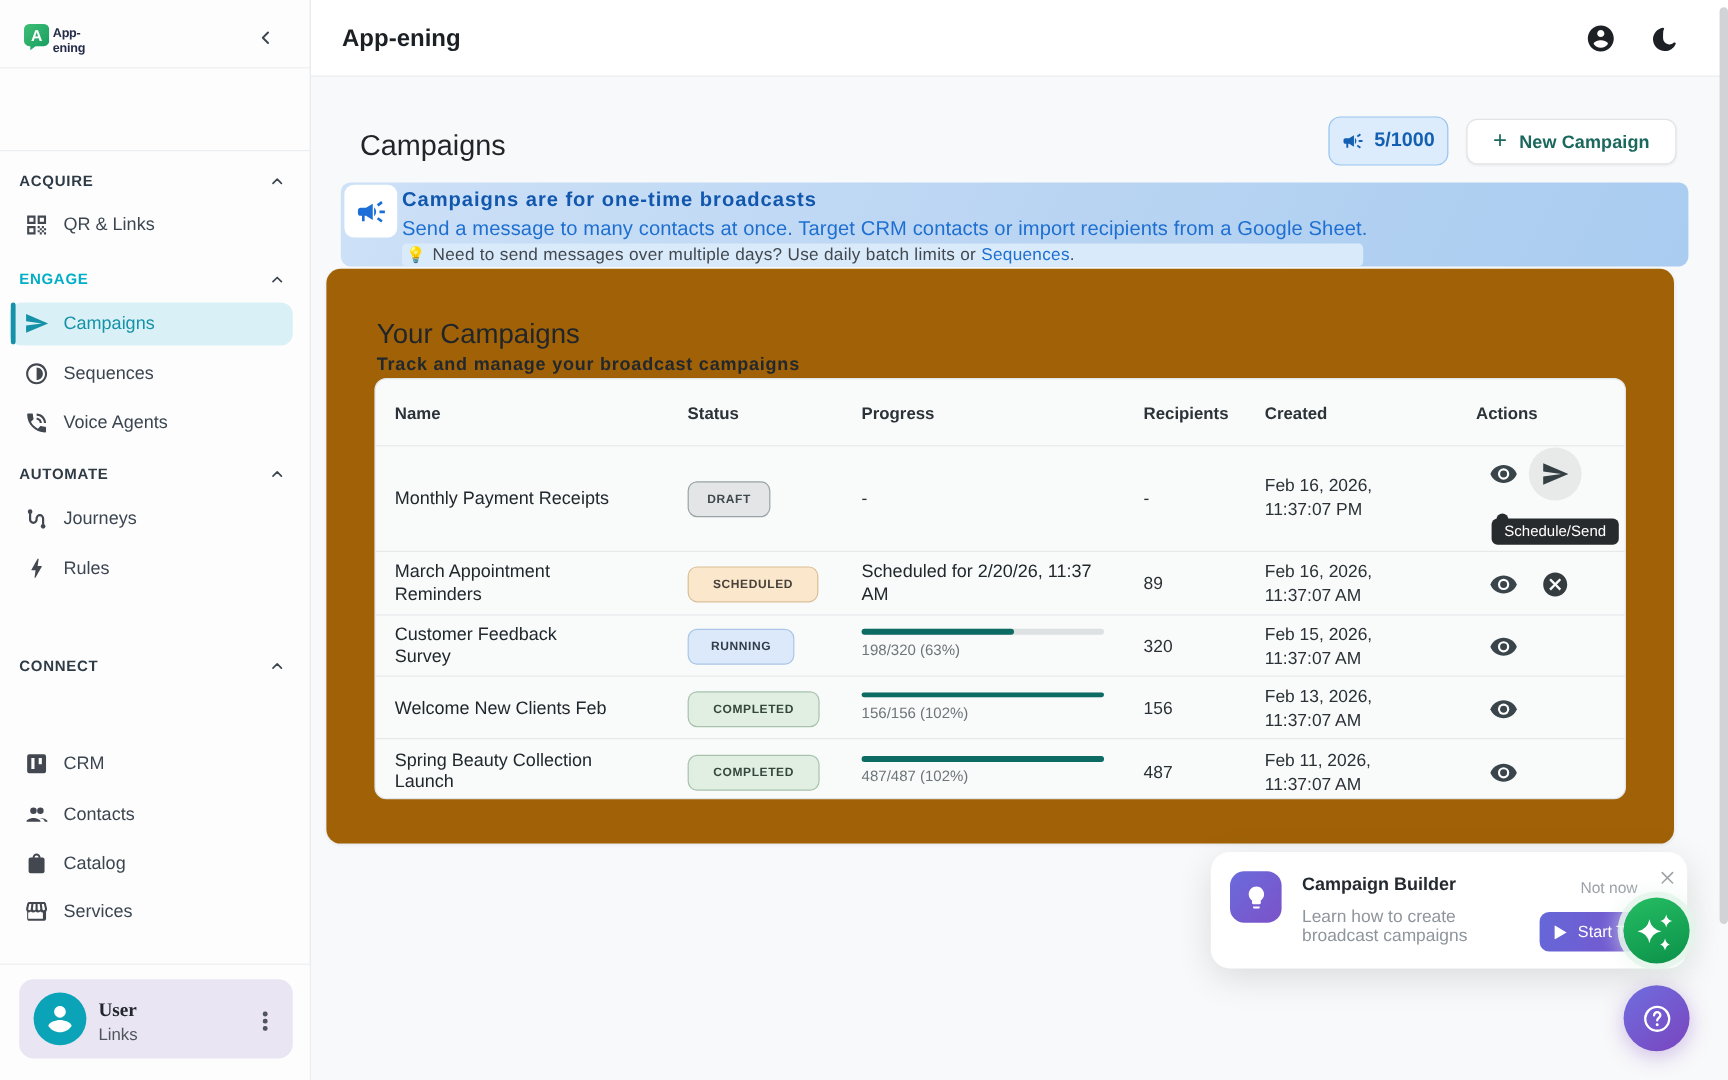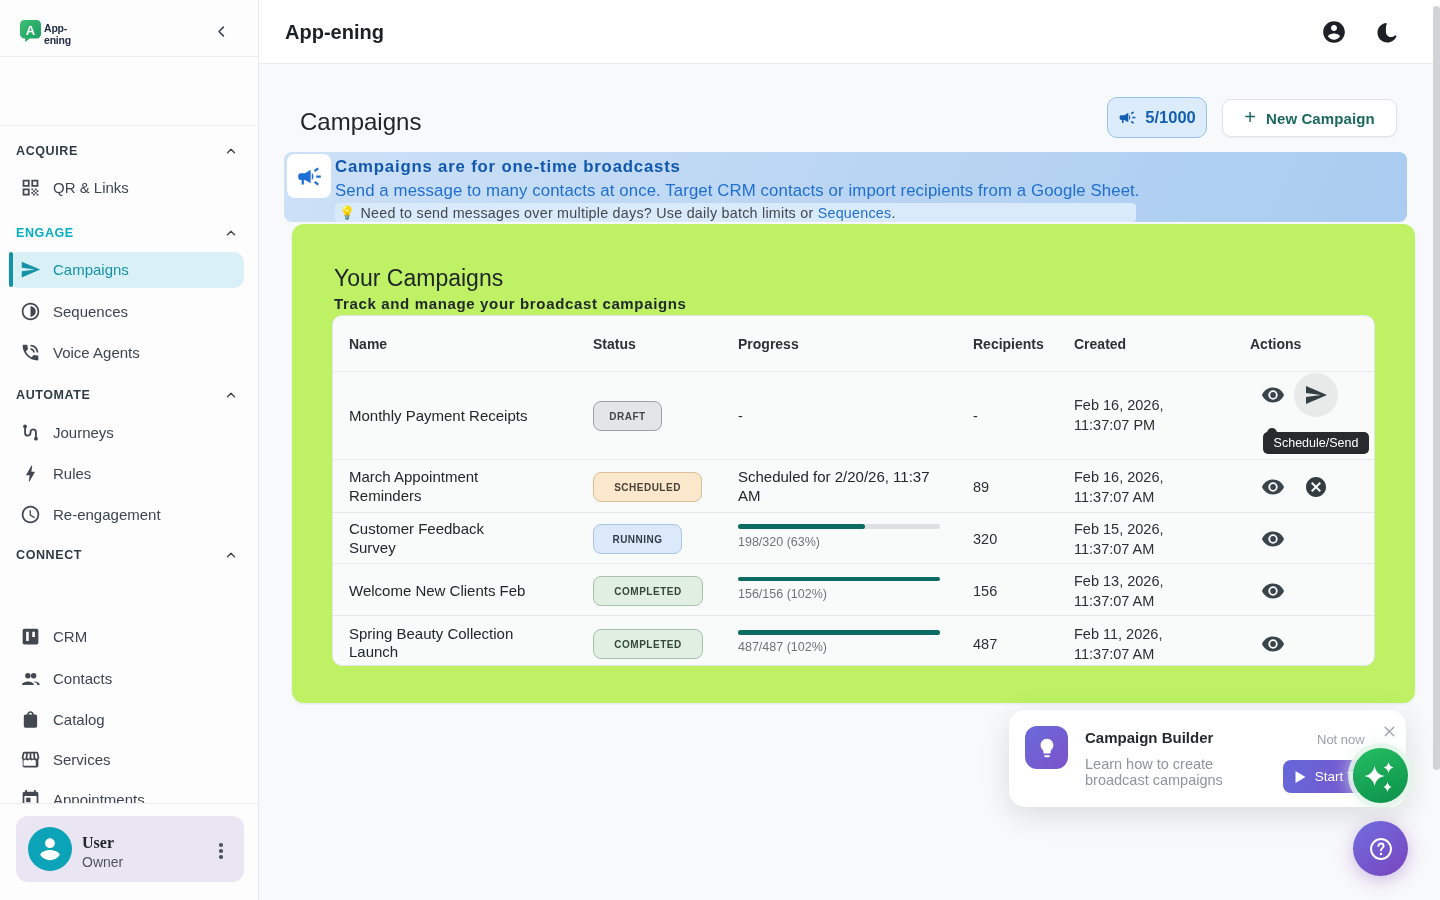--- a/index.html
+++ b/index.html
@@ -17,21 +17,21 @@
 
 #topbar { position:absolute; left:259px; top:0; width:1181px; height:64px; background:#fff; border-bottom:1px solid #e9ebed; }
 
 #chip5 { position:absolute; left:1107px; top:97px; width:100px; height:41px; background:#ddecfc; border:1.5px solid #95c3ef; border-radius:10px; display:flex; align-items:center; justify-content:center; color:#1360b2; font-size:16.5px; font-weight:600; }
 #newcamp { position:absolute; left:1222px; top:99px; width:175px; height:38px; background:#fff; border:1px solid #e1e4e6; border-radius:9px; box-shadow:0 1px 2px rgba(0,0,0,.05); display:flex; align-items:center; justify-content:center; color:#1b685e; font-size:15px; font-weight:600; letter-spacing:.1px; }
 
 #banner { position:absolute; left:284px; top:152px; width:1123px; height:70px; border-radius:8px; background:linear-gradient(115deg,#cde1f7 0%,#bcd6f3 45%,#a9ccf0 100%); }
 #bannericon { position:absolute; left:3px; top:2px; width:44px; height:44px; background:#fff; border-radius:8px; display:flex; align-items:center; justify-content:center; }
 #bstrip { position:absolute; left:51px; top:51px; height:19px; width:801px; background:#d9eafb; border-radius:4px; display:flex; align-items:center; font-size:14.3px; letter-spacing:.25px; color:#42484e; }
 
-#card { position:absolute; left:292px; top:224px; width:1123px; height:479px; background:#bef264; border-radius:12px; box-shadow:0 1px 3px rgba(0,0,0,.07); }
+#card { position:absolute; left:272px; top:224px; width:1123px; height:479px; background:#a16207; border-radius:12px; box-shadow:0 1px 3px rgba(0,0,0,.07); }
 #tbl { position:absolute; left:40px; top:91px; width:1043px; height:351px; border:1px solid #e2e5e7; border-radius:10px; background:#f9fafa; }
 .hline { position:absolute; left:0; width:1041px; height:1px; background:#e7e9eb; }
 .colName { left:16px; }
 .colStatus { left:260px; }
 .colProg { left:405px; }
 .colRec { left:640px; }
 .colCre { left:741px; }
 .colAct { left:917px; }
 .th { position:absolute; top:0; height:55px; display:flex; align-items:center; font-size:14px; font-weight:600; color:#2b3238; }
 .name { position:absolute; font-size:15px; color:#21282d; line-height:18.5px; }
@@ -116,54 +116,48 @@
         <polyline points="6,15 12,9 18,15"></polyline>
       </svg></div>
   <div class="navitem" style="top:414px;"><svg width="21" height="21" viewBox="0 0 24 24" fill="none" stroke="#434850" stroke-width="2.1" stroke-linecap="round">
         <circle cx="5.8" cy="5" r="2.2" fill="#434850" stroke="none"></circle>
         <circle cx="18.2" cy="19" r="2.2" fill="#434850" stroke="none"></circle>
         <path d="M5.8 7.4v5.1a3.1 3.1 0 0 0 6.2 0v-1a3.1 3.1 0 0 1 6.2 0v5.1"></path>
       </svg>Journeys</div>
   <div class="navitem" style="top:455px;"><svg width="21" height="21" viewBox="0 0 24 24" fill="#434850">
         <path d="M11 21h-1l1-7H7.5c-.58 0-.57-.32-.38-.66.19-.34.05-.08.07-.12C8.48 10.94 10.42 7.54 13 3h1l-1 7h3.5c.49 0 .56.33.47.51l-.07.15C12.96 17.55 11 21 11 21z"></path>
       </svg>Rules</div>
-  <div class="navitem" style="top:496px;"><svg width="21" height="21" viewBox="0 0 24 24" fill="#434850">
-        <path d="M11.99 2C6.47 2 2 6.48 2 12s4.47 10 9.99 10C17.52 22 22 17.52 22 12S17.52 2 11.99 2zM12 20c-4.42 0-8-3.58-8-8s3.58-8 8-8 8 3.58 8 8-3.58 8-8 8zm.5-13H11v6l5.25 3.15.75-1.23-4.5-2.67z"></path>
-      </svg>Re-engagement</div>
 
   <div class="navhdr" style="top:545px;">CONNECT<svg width="14" height="14" viewBox="0 0 24 24" fill="none" stroke="#3c4650" stroke-width="2.4" stroke-linecap="round" stroke-linejoin="round">
         <polyline points="6,15 12,9 18,15"></polyline>
       </svg></div>
   <div class="navitem" style="top:618.5px;"><svg width="21" height="21" viewBox="0 0 24 24" fill="#434850">
         <path fill-rule="evenodd" d="M5 3h14a2 2 0 0 1 2 2v14a2 2 0 0 1-2 2H5a2 2 0 0 1-2-2V5a2 2 0 0 1 2-2zm2 3.5v10.5h3V6.5H7zm7 0v6h3v-6h-3z"></path>
       </svg>CRM</div>
   <div class="navitem" style="top:660px;"><svg width="21" height="21" viewBox="0 0 24 24" fill="#434850">
         <circle cx="9" cy="8.8" r="3.1"></circle>
         <path d="M2.3 18.9c0-2.2 4.4-3.4 6.7-3.4s6.7 1.2 6.7 3.4v.4H2.3z"></path>
         <circle cx="15.6" cy="8.8" r="3.1"></circle>
         <path d="M15.1 15.6c2.3.4 4.6 1.5 4.6 3.3v.4h2.7v-.4c0-1.9-3.3-3.1-5.6-3.4z"></path>
       </svg>Contacts</div>
   <div class="navitem" style="top:701px;"><svg width="21" height="21" viewBox="0 0 24 24" fill="#434850">
         <path d="M18 6h-2c0-2.21-1.79-4-4-4S8 3.79 8 6H6c-1.1 0-2 .9-2 2v12c0 1.1.9 2 2 2h12c1.1 0 2-.9 2-2V8c0-1.1-.9-2-2-2zm-6-2c1.1 0 2 .9 2 2h-4c0-1.1.9-2 2-2zm0 6c-1.1 0-2-.9-2-2H8c0 2.21 1.79 4 4 4s4-1.79 4-4h-2c0 1.1-.9 2-2 2z" transform="scale(0.95) translate(0.6,0.6)"></path>
       </svg>Catalog</div>
   <div class="navitem" style="top:741px;"><svg width="21" height="21" viewBox="0 0 24 24" fill="#434850">
         <path d="M21.9 8.89l-1.05-4.37c-.22-.9-1-1.52-1.91-1.52H5.05c-.9 0-1.69.63-1.9 1.52L2.1 8.89c-.24 1.02-.02 2.06.62 2.88.08.11.19.19.28.29V19c0 1.1.9 2 2 2h14c1.1 0 2-.9 2-2v-6.94c.09-.09.2-.18.28-.28.64-.82.87-1.87.62-2.89zm-2.99-3.9l1.05 4.37c.1.42.01.84-.25 1.17-.14.18-.44.47-.94.47-.61 0-1.14-.49-1.21-1.14L16.98 5l1.93-.01zM13 5h1.96l.54 4.52c.05.39-.07.78-.33 1.07-.22.26-.54.41-.95.41-.67 0-1.22-.59-1.22-1.31V5zM8.49 9.52L9.04 5H11v4.69c0 .72-.55 1.31-1.29 1.31-.34 0-.65-.15-.89-.41-.25-.29-.37-.68-.33-1.07zm-4.45-.16L5.05 5h1.97l-.58 4.86c-.08.65-.6 1.14-1.21 1.14-.49 0-.8-.29-.93-.47-.27-.32-.36-.75-.26-1.17zM4 19v-6.03c.08.01.15.03.23.03.87 0 1.66-.36 2.24-.95.6.6 1.4.95 2.31.95.87 0 1.65-.36 2.23-.93.59.57 1.39.93 2.29.93.84 0 1.64-.35 2.24-.95.58.59 1.37.95 2.24.95.08 0 .15-.02.23-.03V19H4z"></path>
       </svg>Services</div>
-  <div class="navitem" style="top:781px;"><svg width="21" height="21" viewBox="0 0 24 24" fill="#434850">
-        <path d="M19 3h-1V1h-2v2H8V1H6v2H5c-1.11 0-1.99.9-1.99 2L3 19c0 1.1.89 2 2 2h14c1.1 0 2-.9 2-2V5c0-1.1-.9-2-2-2zm0 16H5V8h14v11zM7 10h5v5H7v-5z"></path>
-      </svg>Appointments</div>
 
   <div class="abs" style="left:0;top:803px;width:258px;height:97px;background:#fdfdfe;border-top:1px solid #eceef0;"></div>
   <div id="usercard">
     <div class="abs" style="left:12px;top:11px;width:44px;height:44px;border-radius:50%;background:#0ba3b7;"></div>
     <svg class="abs" style="left:12px;top:11px;" width="44" height="44" viewBox="0 0 24 24" fill="#fff">
         <path d="M12 6.2c1.46 0 2.65 1.19 2.65 2.65S13.46 11.5 12 11.5 9.35 10.31 9.35 8.85 10.54 6.2 12 6.2zm0 11.9c-2.21 0-4.16-1.13-5.3-2.84.03-1.76 3.54-2.73 5.3-2.73s5.27.97 5.3 2.73c-1.14 1.71-3.09 2.84-5.3 2.84z"></path>
       </svg>
     <div class="abs" style="left:66px;top:18px;font-size:16px;font-weight:700;color:#20262b;font-family:Liberation Serif, serif;">User</div>
-    <div class="abs" style="left:66px;top:38px;font-size:14px;color:#4e565c;">Owner</div>
+    <div class="abs" style="left:66px;top:38px;font-size:14px;color:#4e565c;">Links</div>
     <div class="abs" style="left:203px;top:27px;">
         <div style="width:3.5px;height:3.5px;border-radius:50%;background:#4e565c;margin-bottom:2.5px;"></div>
         <div style="width:3.5px;height:3.5px;border-radius:50%;background:#4e565c;margin-bottom:2.5px;"></div>
         <div style="width:3.5px;height:3.5px;border-radius:50%;background:#4e565c;"></div>
       </div>
   </div>
 </div>
 
 <div class="abs" style="left:300px;top:108px;font-size:24px;color:#212529;">Campaigns</div>
 <div id="chip5"><svg style="margin-right:8px;" width="19" height="19" viewBox="0 0 24 24" fill="#1360b2">

